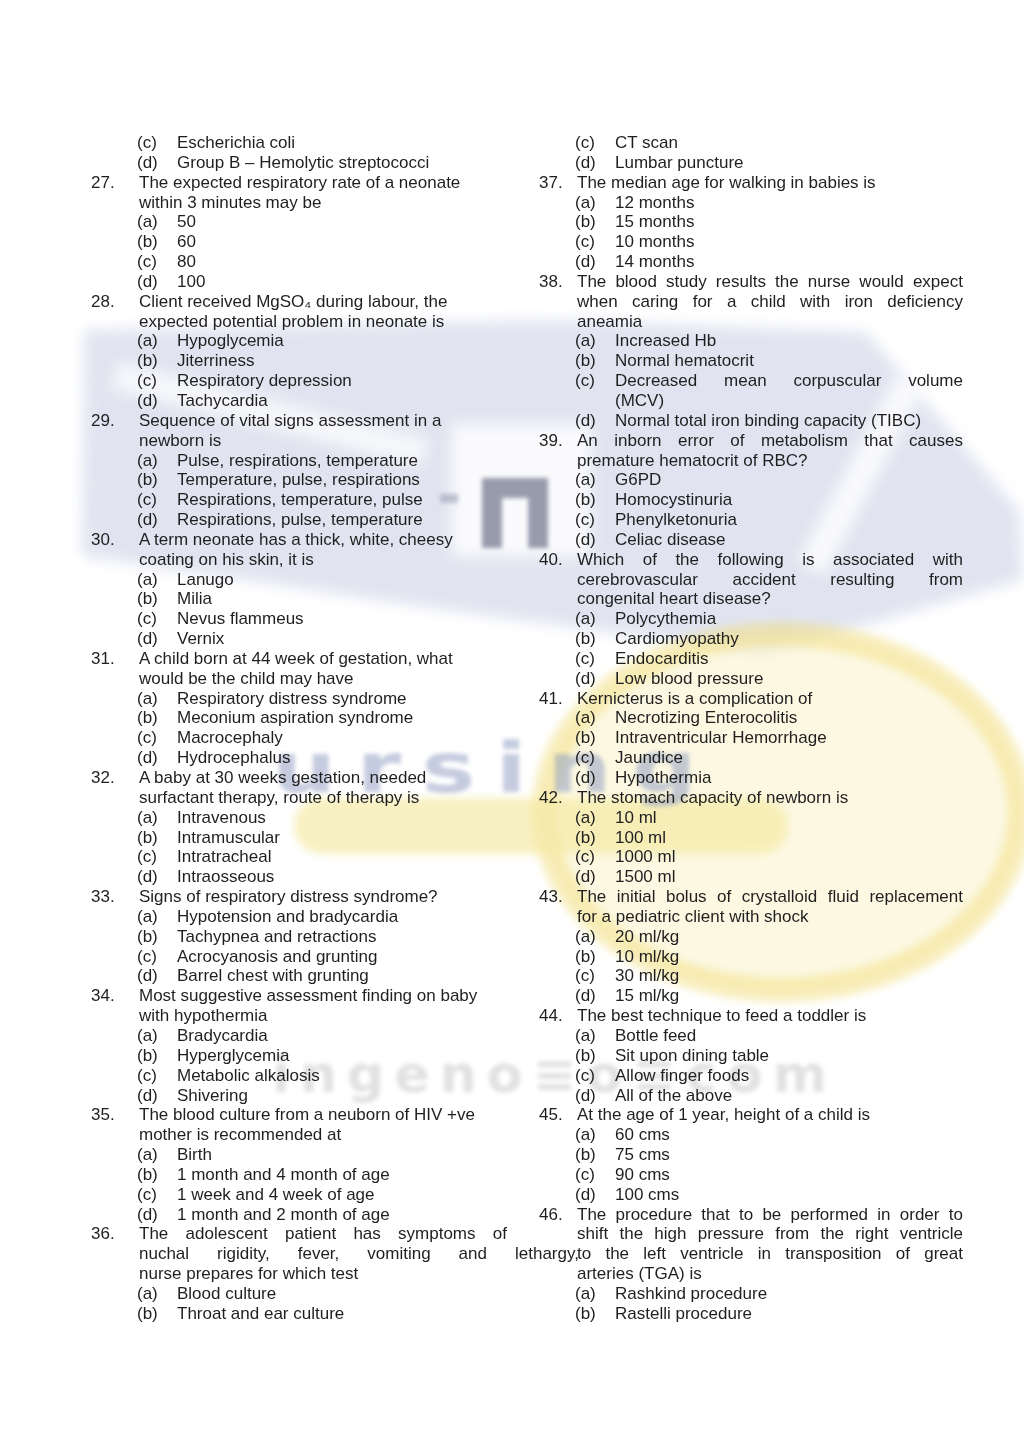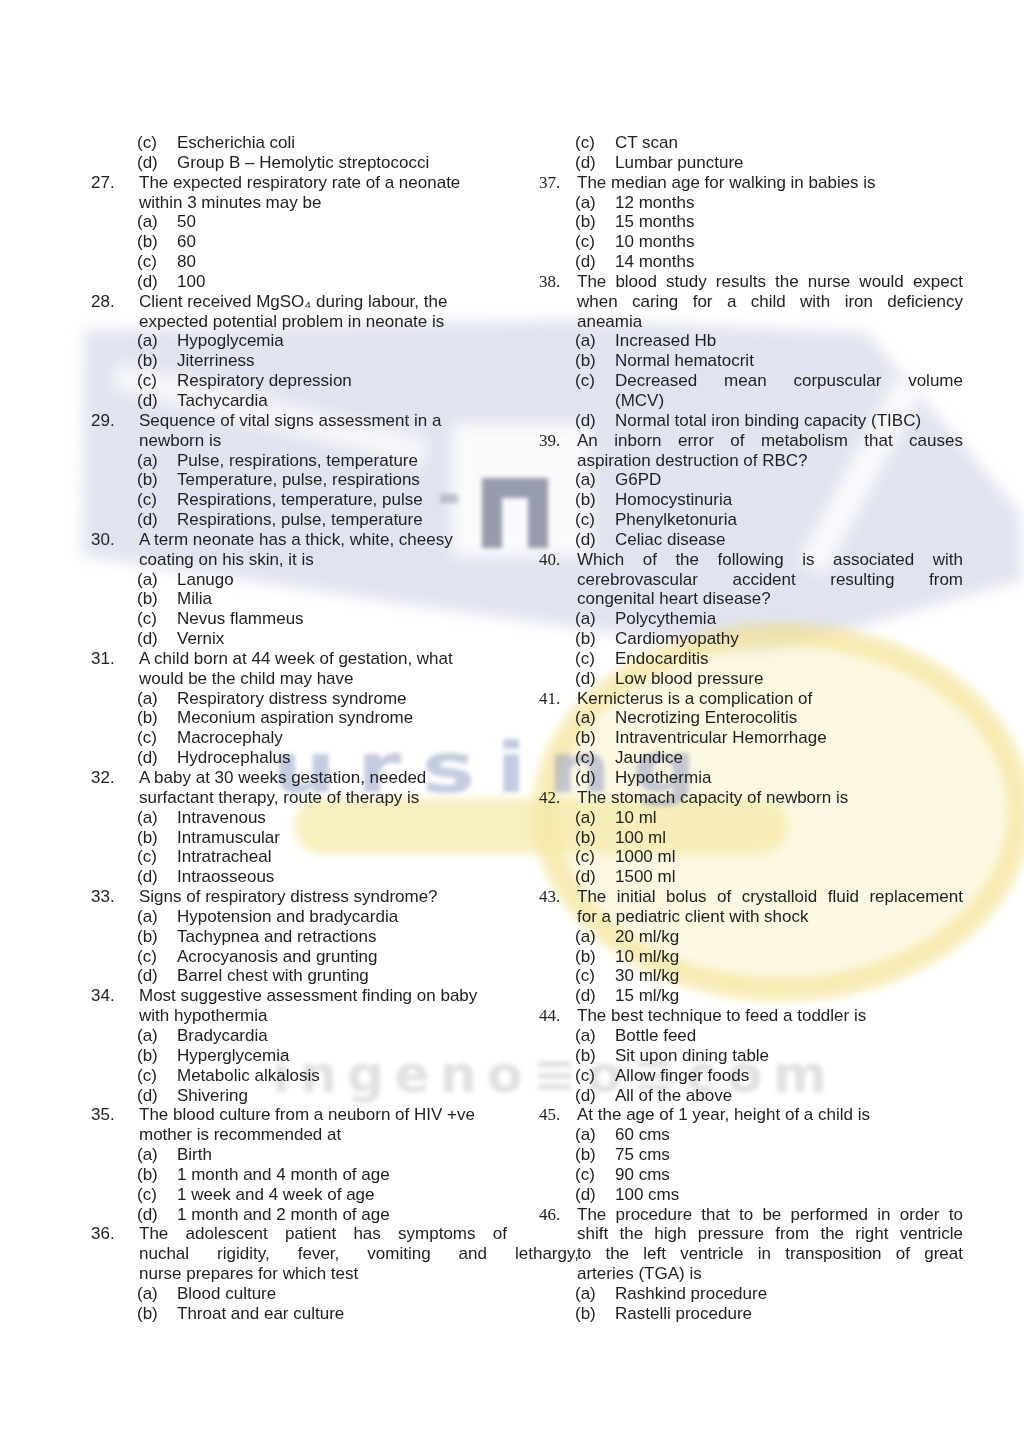--- a/index.html
+++ b/index.html
@@ -9,21 +9,21 @@
     font-family:"Liberation Sans","DejaVu Sans",sans-serif;
     color:#1f1f1f;
   }
   #watermark-layer{position:absolute;left:0;top:0;width:1024px;height:1447px;z-index:0;}
   .col{position:absolute;top:133px;z-index:2;}
   #col-left{left:91px;width:416px;}
   #col-right{left:527px;width:424px;margin-left:12px;}
   .line{height:19.85px;line-height:19.9px;font-size:17px;white-space:nowrap;}
   .num{display:inline-block;}
   #col-left .num{width:48px;}
-  #col-right .num{width:38px;font-family:Liberation Serif, serif;}
+  #col-right .num{width:38px;}
   .let{display:inline-block;width:40px;}
   #col-left .qc{padding-left:48px;}
   #col-left .opt{padding-left:46px;}
   #col-right .qc{padding-left:38px;}
   #col-right .opt{padding-left:36px;}
   #col-right .optc{padding-left:76px;}
   .just{display:inline-flex;justify-content:space-between;vertical-align:top;}
 </style>
 </head>
 <body>
@@ -175,21 +175,21 @@
     <div class="line opt"><span class="let">(d)</span><span>Normal total iron binding capacity (TIBC)</span></div>
     <div class="line q"><span class="num">39.</span><span class="just" style="width: 386px;">
         <span>An</span>
         <span>inborn</span>
         <span>error</span>
         <span>of</span>
         <span>metabolism</span>
         <span>that</span>
         <span>causes</span>
       </span></div>
-    <div class="line qc"><span>aspiration destruction of RBC?</span></div>
+    <div class="line qc"><span>premature hematocrit of RBC?</span></div>
     <div class="line opt"><span class="let">(a)</span><span>G6PD</span></div>
     <div class="line opt"><span class="let">(b)</span><span>Homocystinuria</span></div>
     <div class="line opt"><span class="let">(c)</span><span>Phenylketonuria</span></div>
     <div class="line opt"><span class="let">(d)</span><span>Celiac disease</span></div>
     <div class="line q"><span class="num">40.</span><span class="just" style="width: 386px;">
         <span>Which</span>
         <span>of</span>
         <span>the</span>
         <span>following</span>
         <span>is</span>

